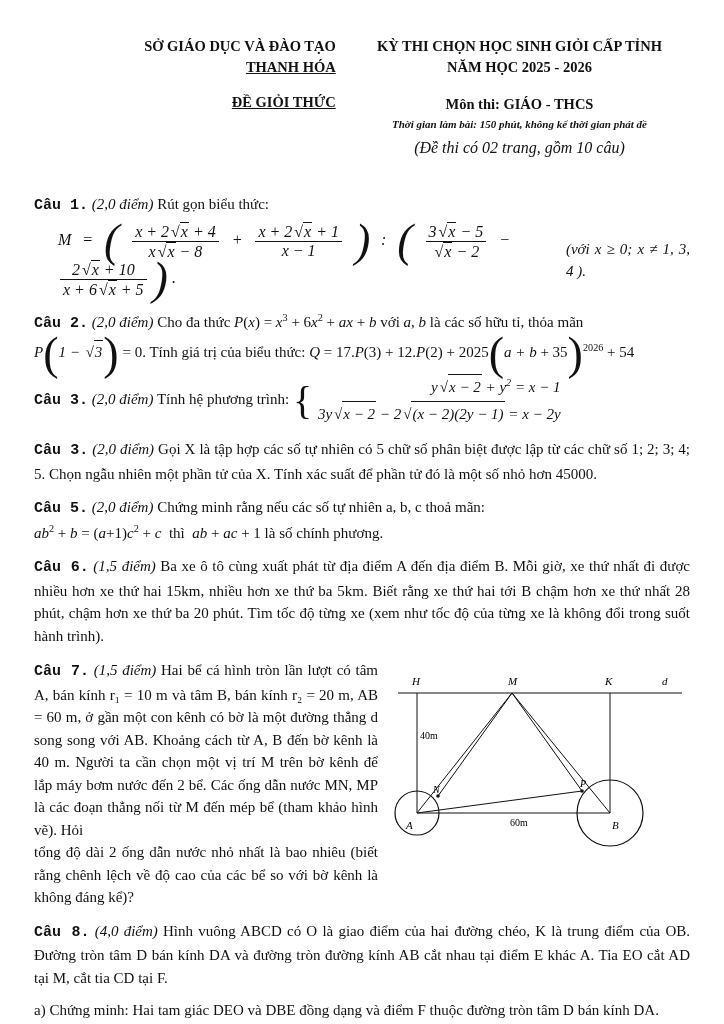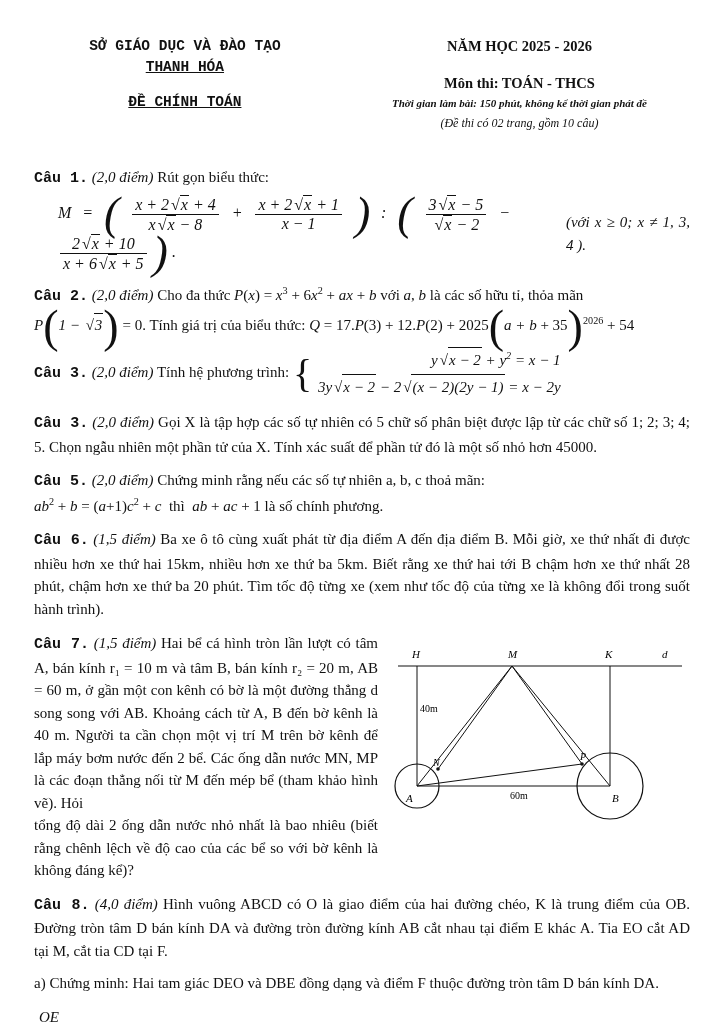--- a/index.html
+++ b/index.html
@@ -18,25 +18,24 @@
   }
   
   .header{
     display:flex;
     justify-content:space-between;
     align-items:flex-start;
     margin-top:8px;
   }
   .hdr-left{
     width:46%;
-    text-align:center;
+    text-align:right;
     font-weight:bold;
     font-size:14.5px;
     line-height:1.45;
-    font-family:Liberation Mono, monospace;
   }
   .hdr-right{
     width:52%;
     text-align:center;
     font-size:14.5px;
     line-height:1.45;
   }
   .u{ text-decoration:underline; }
   .bold{font-weight:bold;}
   .hdr-left .official{
@@ -51,21 +50,21 @@
   }
   .hdr-right .time{
     margin-top:2px;
     font-style:italic;
     font-weight:bold;
     font-size:11px;
   }
   .hdr-right .pages{
     margin-top:3px;
     font-style:italic;
-    font-size:12px;
+    font-size:16px;
   }
   
   .content{
     margin-top:34px;
     font-size:15px;
     line-height:1.5;
     text-align:justify;
   }
   .q{ margin-top:11px; }
   .q .lbl{ font-weight:bold;font-family:Liberation Mono, monospace; }
@@ -138,25 +137,26 @@
 </style>
 </head>
 <body>
 
 <div class="page">
 
   <div class="header">
     <div class="hdr-left">
       <div>SỞ GIÁO DỤC VÀ ĐÀO TẠO</div>
       <div class="u">THANH HÓA</div>
-      <div class="official">ĐỀ CHÍNH TOÁN</div>
+      <div class="official">ĐỀ GIỎI THỨC</div>
     </div>
     <div class="hdr-right">
+      <div class="bold">KỲ THI CHỌN HỌC SINH GIỎI CẤP TỈNH</div>
       <div class="bold">NĂM HỌC 2025 - 2026</div>
-      <div class="subject">Môn thi: TOÁN - THCS</div>
+      <div class="subject">Môn thi: GIÁO - THCS</div>
       <div class="time">Thời gian làm bài: 150 phút, không kể thời gian phát đề</div>
       <div class="pages">(Đề thi có 02 trang, gồm 10 câu)</div>
     </div>
   </div>
 
   <div class="content">
 
     <div class="q">
       <span class="lbl">Câu 1.</span>
       <span class="pts">(2,0 điểm)</span>

